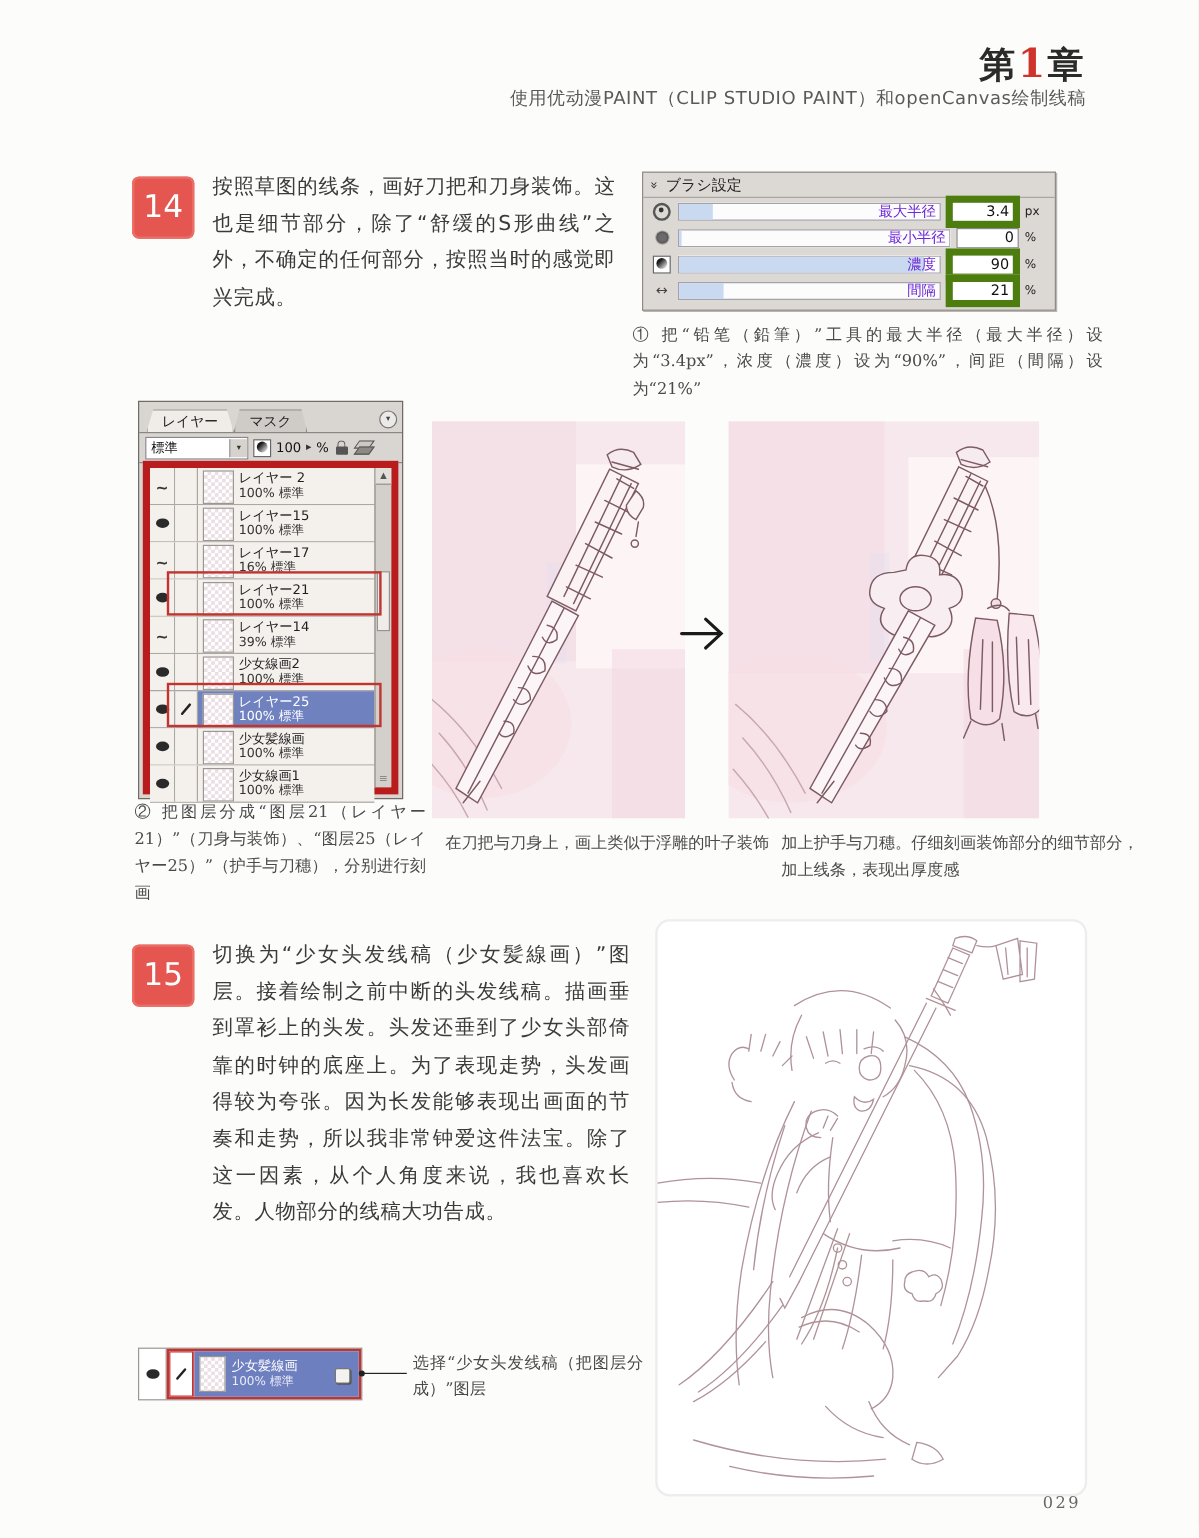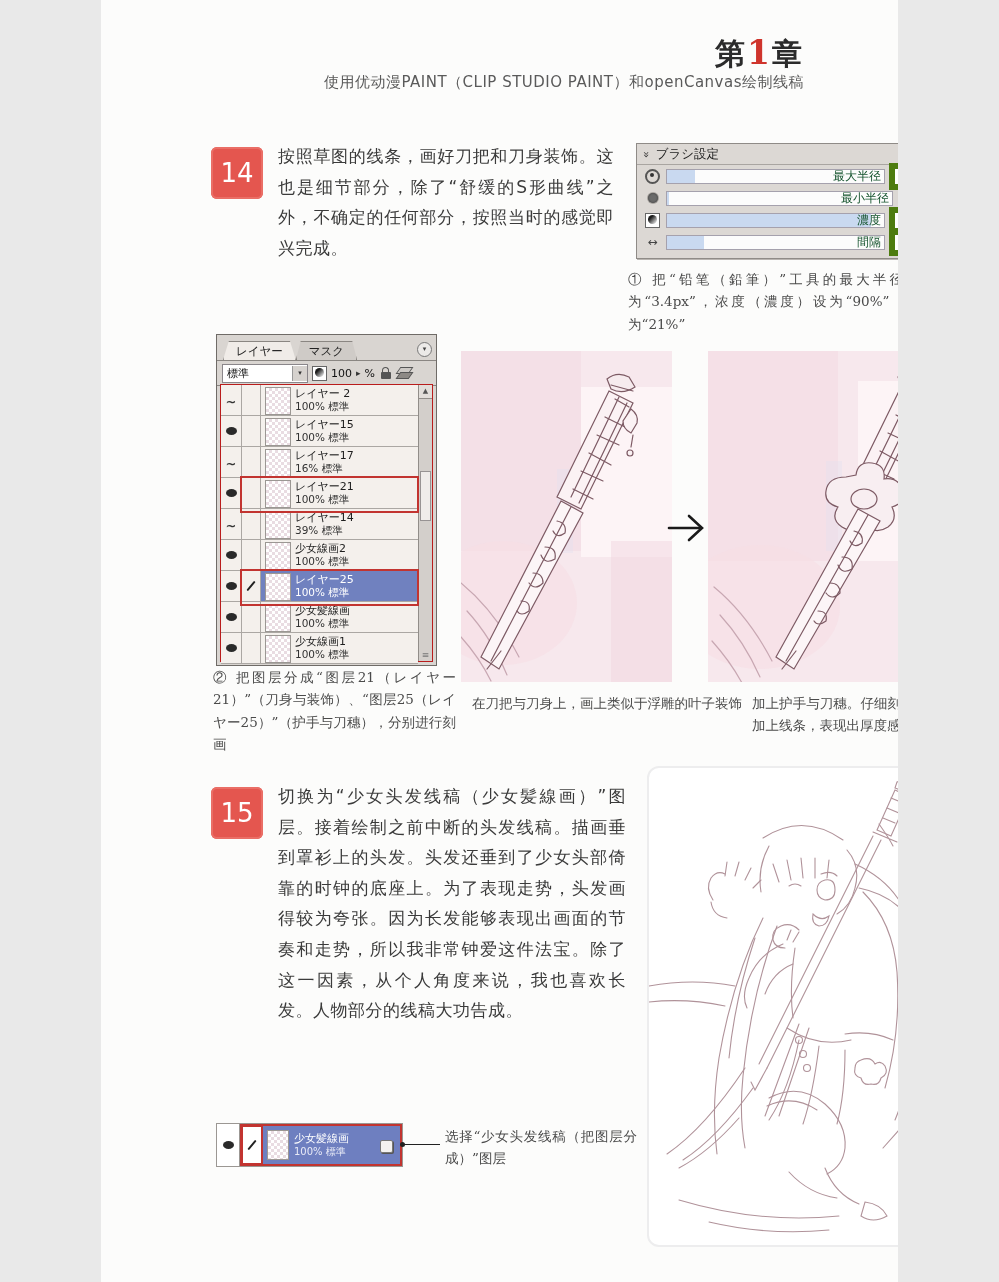--- a/index.html
+++ b/index.html
@@ -1,16 +1,16 @@
 <!DOCTYPE html>
 <html><head>
 <meta charset="utf-8">
 <style>
   html,body{margin:0;padding:0;background:#e9e9e9;}
-  .page{position:relative;width:797px;height:1282px;background:#fcfcfb;margin:0 auto;
+  .page{position:relative;width:999px;height:1282px;background:#fcfcfb;margin:0 auto;
         font-family:"DejaVu Sans",sans-serif;overflow:hidden;}
   .abs{position:absolute;}
 
   
   .chapter{top:33px;right:94px;font-size:30px;font-weight:bold;color:#2b2b2b;letter-spacing:2px;}
   .chapter .num{color:#cf342c;font-family:"DejaVu Serif",serif;font-size:33px;}
   .subtitle{top:73px;right:94px;font-size:15px;color:#5a5a5a;letter-spacing:.5px;}
 
   
   .badge{width:52px;height:52px;background:#e4564f;border-radius:6px;color:#fff;
@@ -31,21 +31,21 @@
   .bicon{width:17px;display:flex;align-items:center;justify-content:center;}
   .ic-maxr{width:11px;height:11px;border:2px solid #555;border-radius:50%;position:relative;}
   .ic-maxr::after{content:"";position:absolute;left:2.5px;top:2.5px;width:4px;height:4px;background:#333;border-radius:50%;}
   .ic-minr{width:10px;height:10px;border-radius:50%;background:#6b6b6b;box-shadow:inset 0 0 2px #333,0 0 0 1px #a8a4a0;}
   .ic-dens{width:13px;height:13px;border:1px solid #666;background:#fff;position:relative;}
   .ic-dens::after{content:"";position:absolute;left:1.5px;top:1.5px;width:9px;height:9px;border-radius:50%;
                   background:linear-gradient(135deg,#1c1c1c 30%,#e8e8e8 90%);}
   .ic-sp{font-size:12px;color:#444;line-height:1;}
   .btrack{position:relative;flex:1;height:15px;background:#fcfcfc;box-shadow:inset 0 0 0 1px #a5a1ad;}
   .bfill{position:absolute;left:1px;top:1px;bottom:1px;background:#c9d9f0;}
-  .blabel{position:absolute;right:4px;top:0;line-height:15px;font-size:12px;color:#14532d;z-index:2;}
+  .blabel{position:absolute;right:4px;top:0;line-height:15px;font-size:12px;color:#6d28d9;z-index:2;}
   .bval{width:44px;height:15px;background:#fff;border:1px solid #8a868a;font-size:12px;color:#111;
         text-align:right;padding:0 3px;line-height:15px;flex:none;}
   .bval.hl{border:6px solid #4d7c0f;margin:-1px;}
   .bunit{font-size:10px;width:18px;color:#222;}
 
   
   .lpanel{left:115px;top:334px;width:219px;height:330px;background:#d9d5d1;border:1px solid #6f6b67;}
   .ltabs{height:22px;display:flex;align-items:flex-end;padding:3px 4px 0 6px;border-bottom:1px solid #8a8682;}
   .ltab{font-size:11.5px;color:#222;padding:2px 12px 1px;border:1px solid #8a8682;border-bottom:none;
         background:#cfcbc7;clip-path:polygon(8% 0,92% 0,100% 100%,0 100%);}
@@ -60,21 +60,21 @@
   .lpct{font-size:11px;color:#111;}
   .tri{font-size:9px;color:#333;}
   .ic-lock{width:10px;height:7px;background:#555;border-radius:1px;position:relative;margin:5px 2px 0 2px;}
   .ic-lock::before{content:"";position:absolute;left:1.5px;top:-5px;width:5px;height:5px;border:1.5px solid #555;
                    border-bottom:none;border-radius:4px 4px 0 0;}
   .ic-stack{position:relative;width:15px;height:13px;}
   .ic-stack::before,.ic-stack::after{content:"";position:absolute;left:1px;width:11px;height:5px;
        border:1px solid #555;background:#cdc9c5;transform:skewX(-35deg);}
   .ic-stack::before{top:0;}
   .ic-stack::after{top:5px;background:#8d8985;}
-  .llist{position:absolute;left:3px;right:3px;top:49px;bottom:3px;display:flex;border:1px solid #b91c1c;background:#eae6e2;}
+  .llist{position:absolute;left:3px;right:3px;top:49px;bottom:3px;display:flex;border:6px solid #b91c1c;background:#eae6e2;}
   .lrows{flex:1;display:flex;flex-direction:column;}
   .lrow{height:31px;flex:none;display:flex;border-bottom:1px solid #aba7a3;background:#f4f0ec;box-sizing:border-box;}
   .lrow.selected{background:#7081bf;}
   .lrow.selected .lname,.lrow.selected .linfo{color:#fff;}
   .lcell{width:20px;border-right:1px solid #aba7a3;display:flex;align-items:center;justify-content:center;flex:none;
          background:#f4f0ec;}
   .lcell.pen{width:18px;}
   .eyeicon.eye-open{width:11px;height:8px;background:#2a2a2a;border-radius:50%;}
   .eyeicon.eye-closed::before{content:"~";font-size:13px;font-weight:bold;color:#333;line-height:8px;}
   .penicon{display:none;width:12px;height:2px;background:#222;transform:rotate(-50deg);border-radius:1px;}

